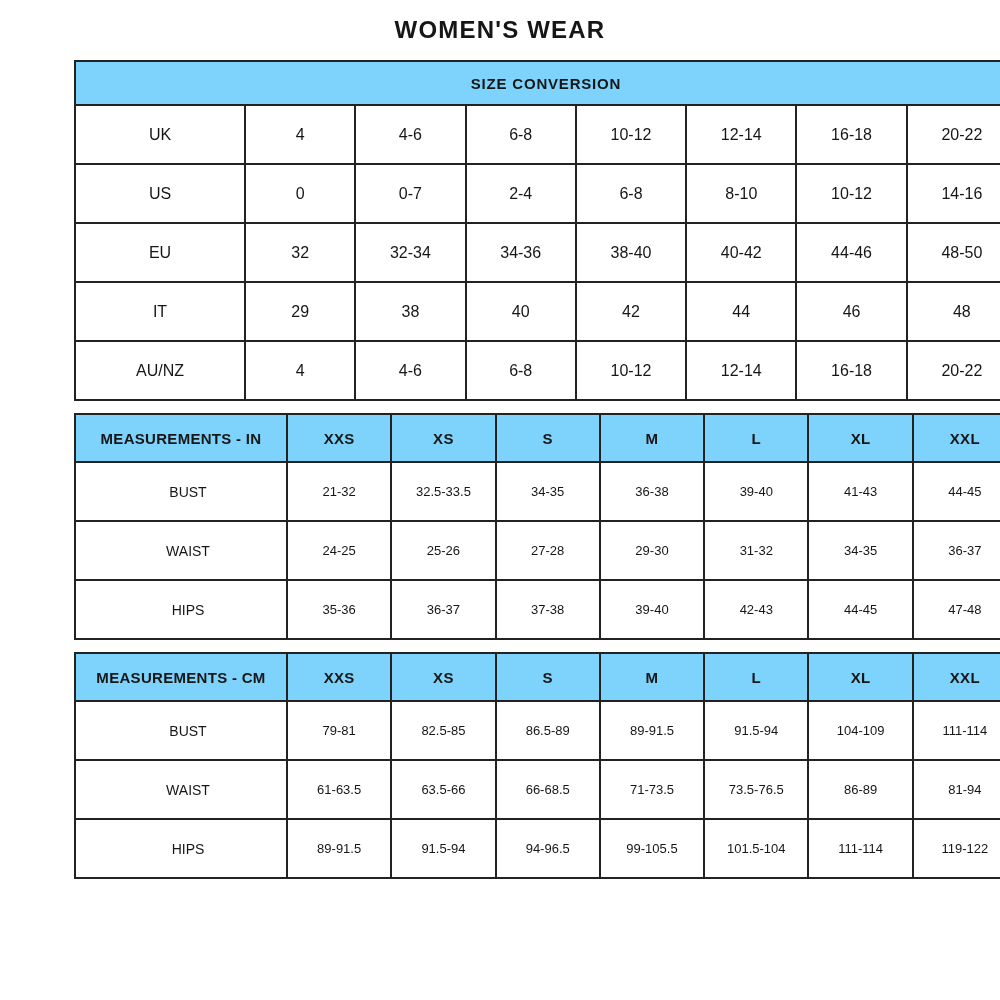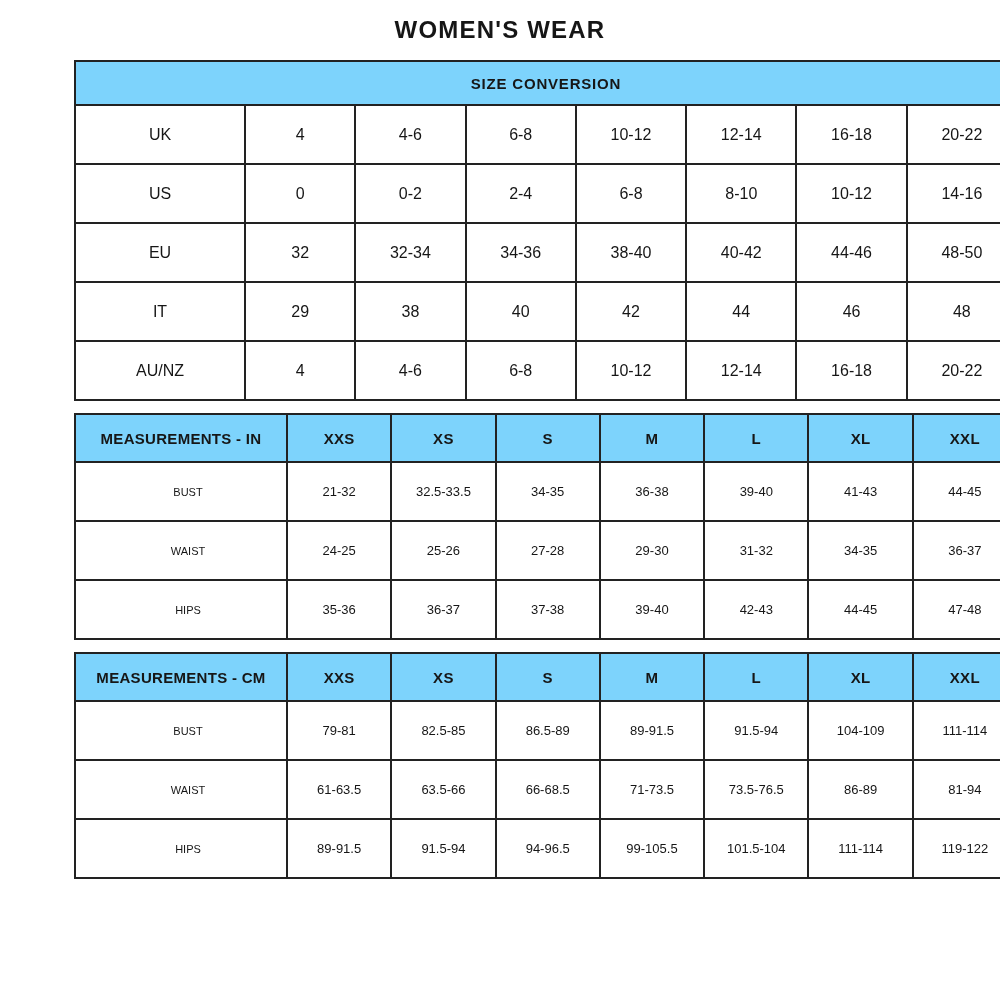--- a/index.html
+++ b/index.html
@@ -33,21 +33,21 @@
   }
   .hdr { background: #7dd3fc; font-weight: 700; }
   
   .tbl-size col.c0 { width: 170px; }
   .tbl-size .title-row td { height: 42px; font-size: 15px; letter-spacing: 0.8px; }
   .tbl-size .data-row td { height: 57px; font-size: 16px; }
   
   .tbl-meas col.m0 { width: 212px; }
   .tbl-meas .head-row td { height: 46px; font-size: 15px; letter-spacing: 0.3px; }
   .tbl-meas .data-row td { height: 57px; font-size: 13px; }
-  .tbl-meas .data-row td.row-label { font-size: 11px; padding-left: 18px; }
+  .tbl-meas .data-row td.row-label { font-size: 14px; padding-left: 18px; }
 </style>
 </head>
 <body>
 
 <div class="page">
 
   <div class="page-title">WOMEN'S WEAR</div>
 
   <table class="tbl-size">
     <colgroup>
@@ -70,21 +70,21 @@
       <td>4-6</td>
       <td>6-8</td>
       <td>10-12</td>
       <td>12-14</td>
       <td>16-18</td>
       <td>20-22</td>
     </tr>
     <tr class="data-row">
       <td class="row-label">US</td>
       <td>0</td>
-      <td>0-2</td>
+      <td>0-7</td>
       <td>2-4</td>
       <td>6-8</td>
       <td>8-10</td>
       <td>10-12</td>
       <td>14-16</td>
     </tr>
     <tr class="data-row">
       <td class="row-label">EU</td>
       <td>32</td>
       <td>32-34</td>

